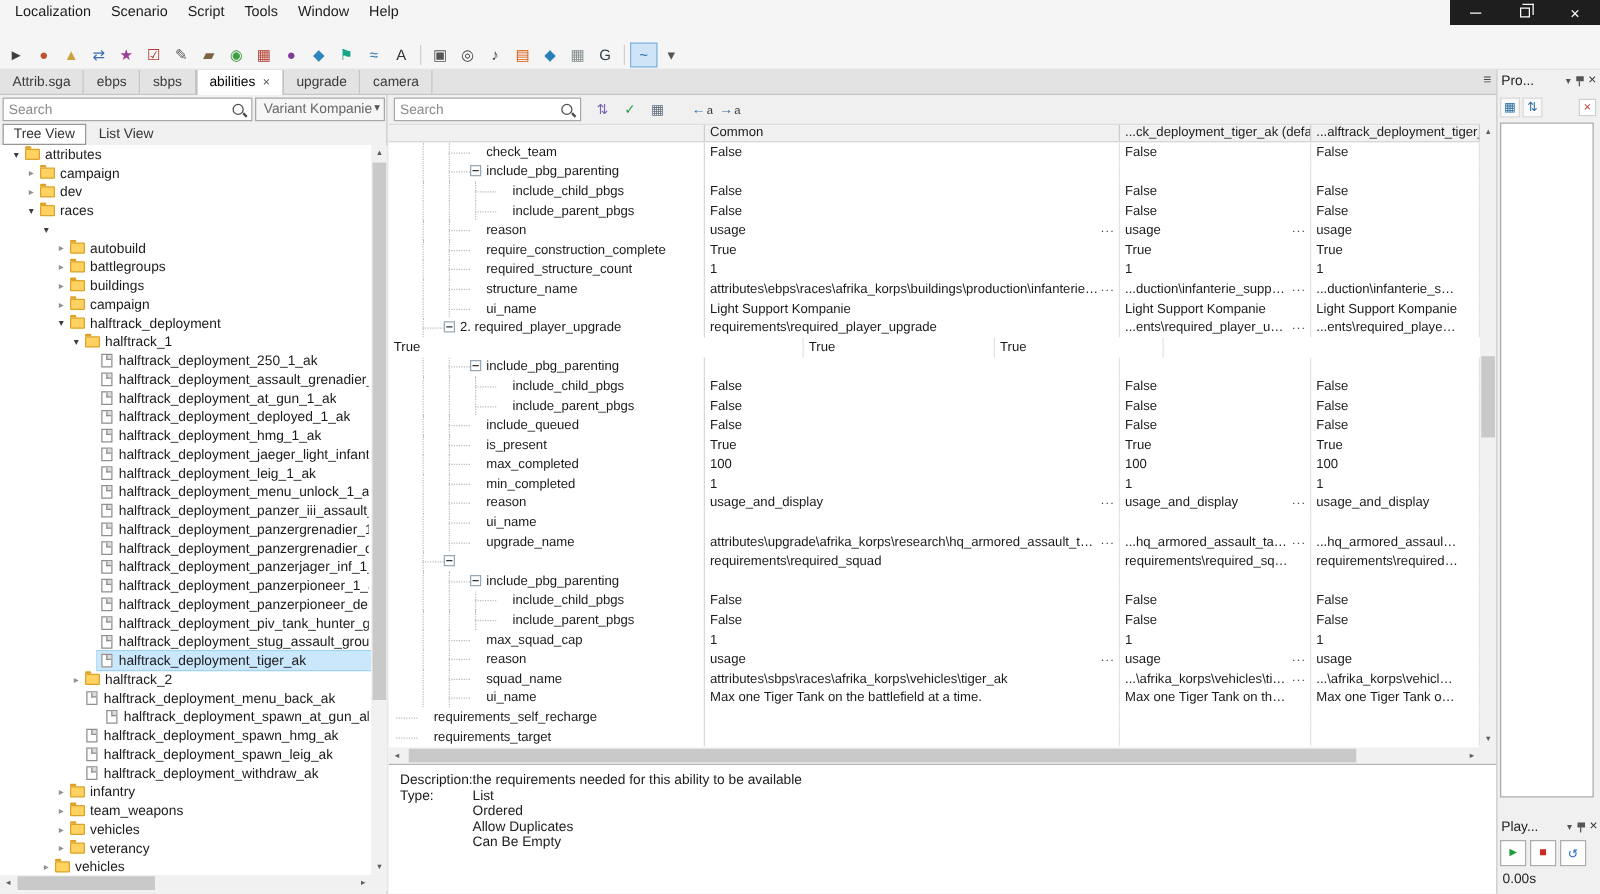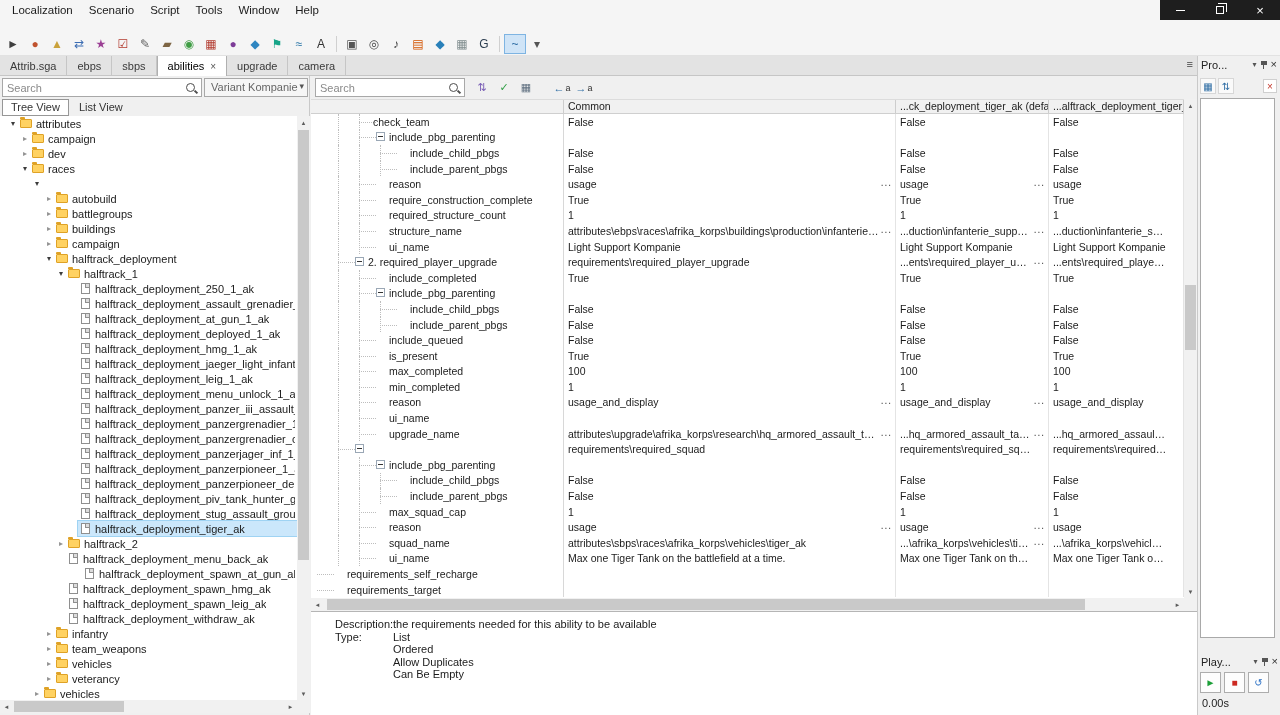--- a/index.html
+++ b/index.html
@@ -84,21 +84,21 @@
   .gell{position:absolute;right:3px;top:50%;transform:translateY(-60%);font-size:10px;color:#444;letter-spacing:1px}
   .gexp{position:absolute;top:50%;margin-top:-5px;width:9px;height:9px;border:1px solid #9aa7b5;background:#fff}
   .gexp::after{content:"";position:absolute;left:1px;right:1px;top:3px;border-top:1px solid #333}
   .vguide{position:absolute;top:0;bottom:0;border-left:1px dotted #bdbdbd}
   .hguide{position:absolute;top:50%;border-top:1px dotted #bdbdbd}
   .grid-vscroll{left:873px;top:23px;width:13px;height:499px}
   .grid-hscroll{left:0;top:522px;width:873px;height:13px}
   .grid-corner{position:absolute;left:873px;top:522px;width:13px;height:13px;background:#f1f1f1}
 
   
-  .desc{position:absolute;left:0;top:535px;width:886px;height:104px;background:#fff;border-top:1px solid #b5b5b5;padding:6px 0 0 24px;overflow:hidden}
+  .desc{position:absolute;left:0;top:535px;width:886px;height:104px;background:#fff;border-top:1px solid #b5b5b5;padding:6px 0 0 9px;overflow:hidden}
   .dline{line-height:12.6px;white-space:nowrap}
   .dlabel{display:inline-block;width:58px;font-size:11px;color:#1b1b1b}
   .dtext{font-size:11px;color:#1b1b1b}
 
   
   .right-dock{position:absolute;left:1197px;top:56px;width:83px;height:659px;background:#f0f0f0;border-left:1px solid #c9c9c9}
   .dock-header{display:flex;align-items:center;height:17px;padding:0 3px;gap:3px}
   .dock-title{flex:1;font-size:11px;color:#222;overflow:hidden;white-space:nowrap}
   .dock-caret{font-size:8px;color:#555}
   .pin-icon{position:relative;width:8px;height:10px;display:inline-block}
@@ -518,21 +518,21 @@
       <div class="gh-cell" style="width: 332px;"><span class="ghl">Common</span></div>
       <div class="gh-cell" style="width: 153px;"><span class="ghl">...ck_deployment_tiger_ak (default)</span></div>
       <div class="gh-cell" style="width: 135px;"><span class="ghl">...alftrack_deployment_tiger_ak</span></div>
     </div>
   <div class="grid-body" id="grid-body">
       <div class="grow">
         <div class="gcell gname" style="width: 253px;">
           <span class="vguide" style="left: 27px;"></span>
           <span class="vguide" style="left: 48px;"></span>
           <span class="hguide" style="left: 48px; width: 17px;"></span>
-          <span class="glabel" style="left: 62px;">check_team</span>
+          <span class="glabel" style="left: 78px;">check_team</span>
         </div>
         <div class="gcell gvalc" style="width: 332px;">
           <span class="gvt">False</span>
         </div>
         <div class="gcell gvalc" style="width: 153px;">
           <span class="gvt">False</span>
         </div>
         <div class="gcell gvalc" style="width: 135px;">
           <span class="gvt">False</span>
         </div>
@@ -692,26 +692,20 @@
         </div>
         <div class="gcell gvalc" style="width: 153px;">
           <span class="gvt">...ents\required_player_upgrade</span>
           <span class="gell">...</span>
         </div>
         <div class="gcell gvalc" style="width: 135px;">
           <span class="gvt">...ents\required_player_upgrade</span>
         </div>
       </div>
       <div class="grow">
-        <div class="gcell gname" style="width: 253px;">
-          <span class="vguide" style="left: 27px;"></span>
-          <span class="vguide" style="left: 48px;"></span>
-          <span class="hguide" style="left: 48px; width: 17px;"></span>
-          <span class="glabel" style="left: 78px;">include_completed</span>
-        </div>
         <div class="gcell gvalc" style="width: 332px;">
           <span class="gvt">True</span>
         </div>
         <div class="gcell gvalc" style="width: 153px;">
           <span class="gvt">True</span>
         </div>
         <div class="gcell gvalc" style="width: 135px;">
           <span class="gvt">True</span>
         </div>
       </div>

